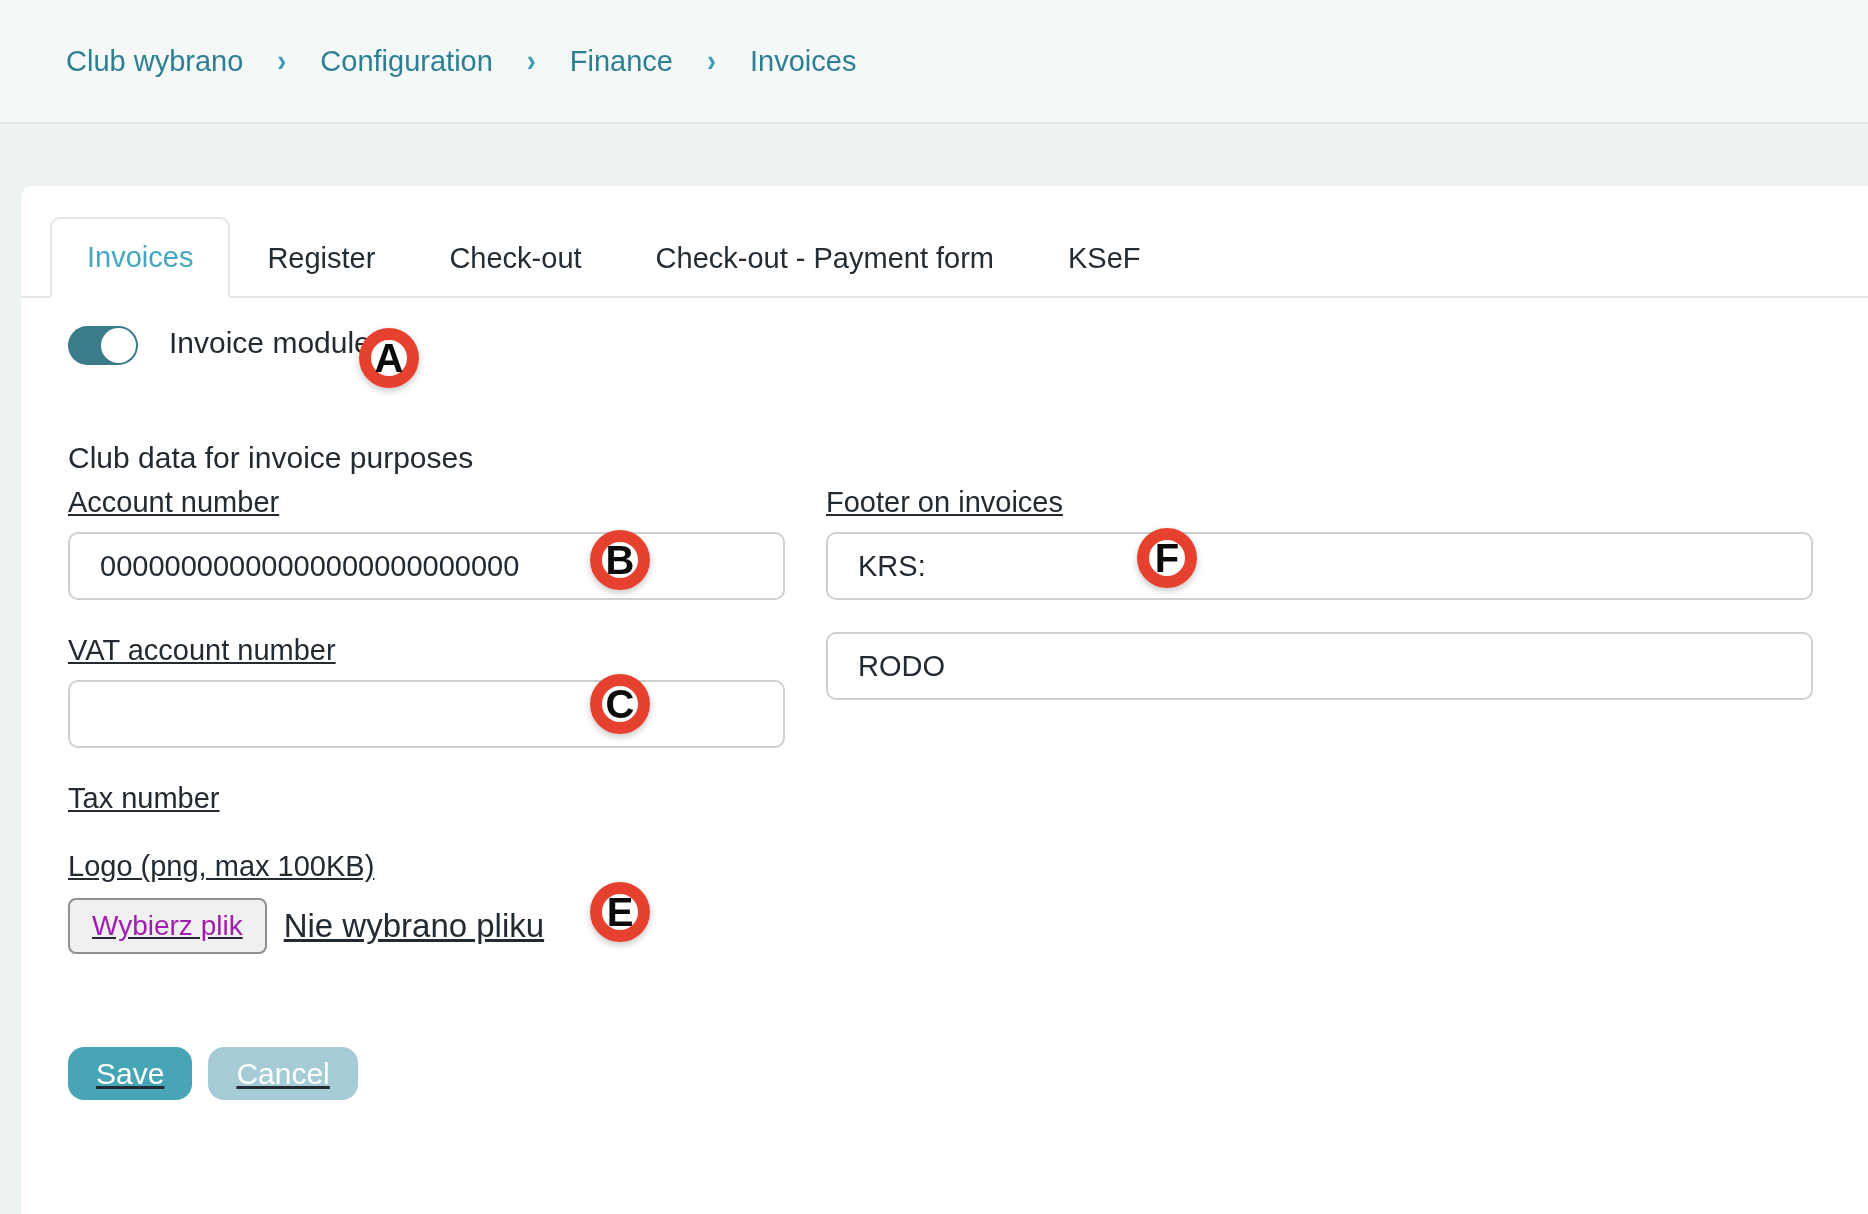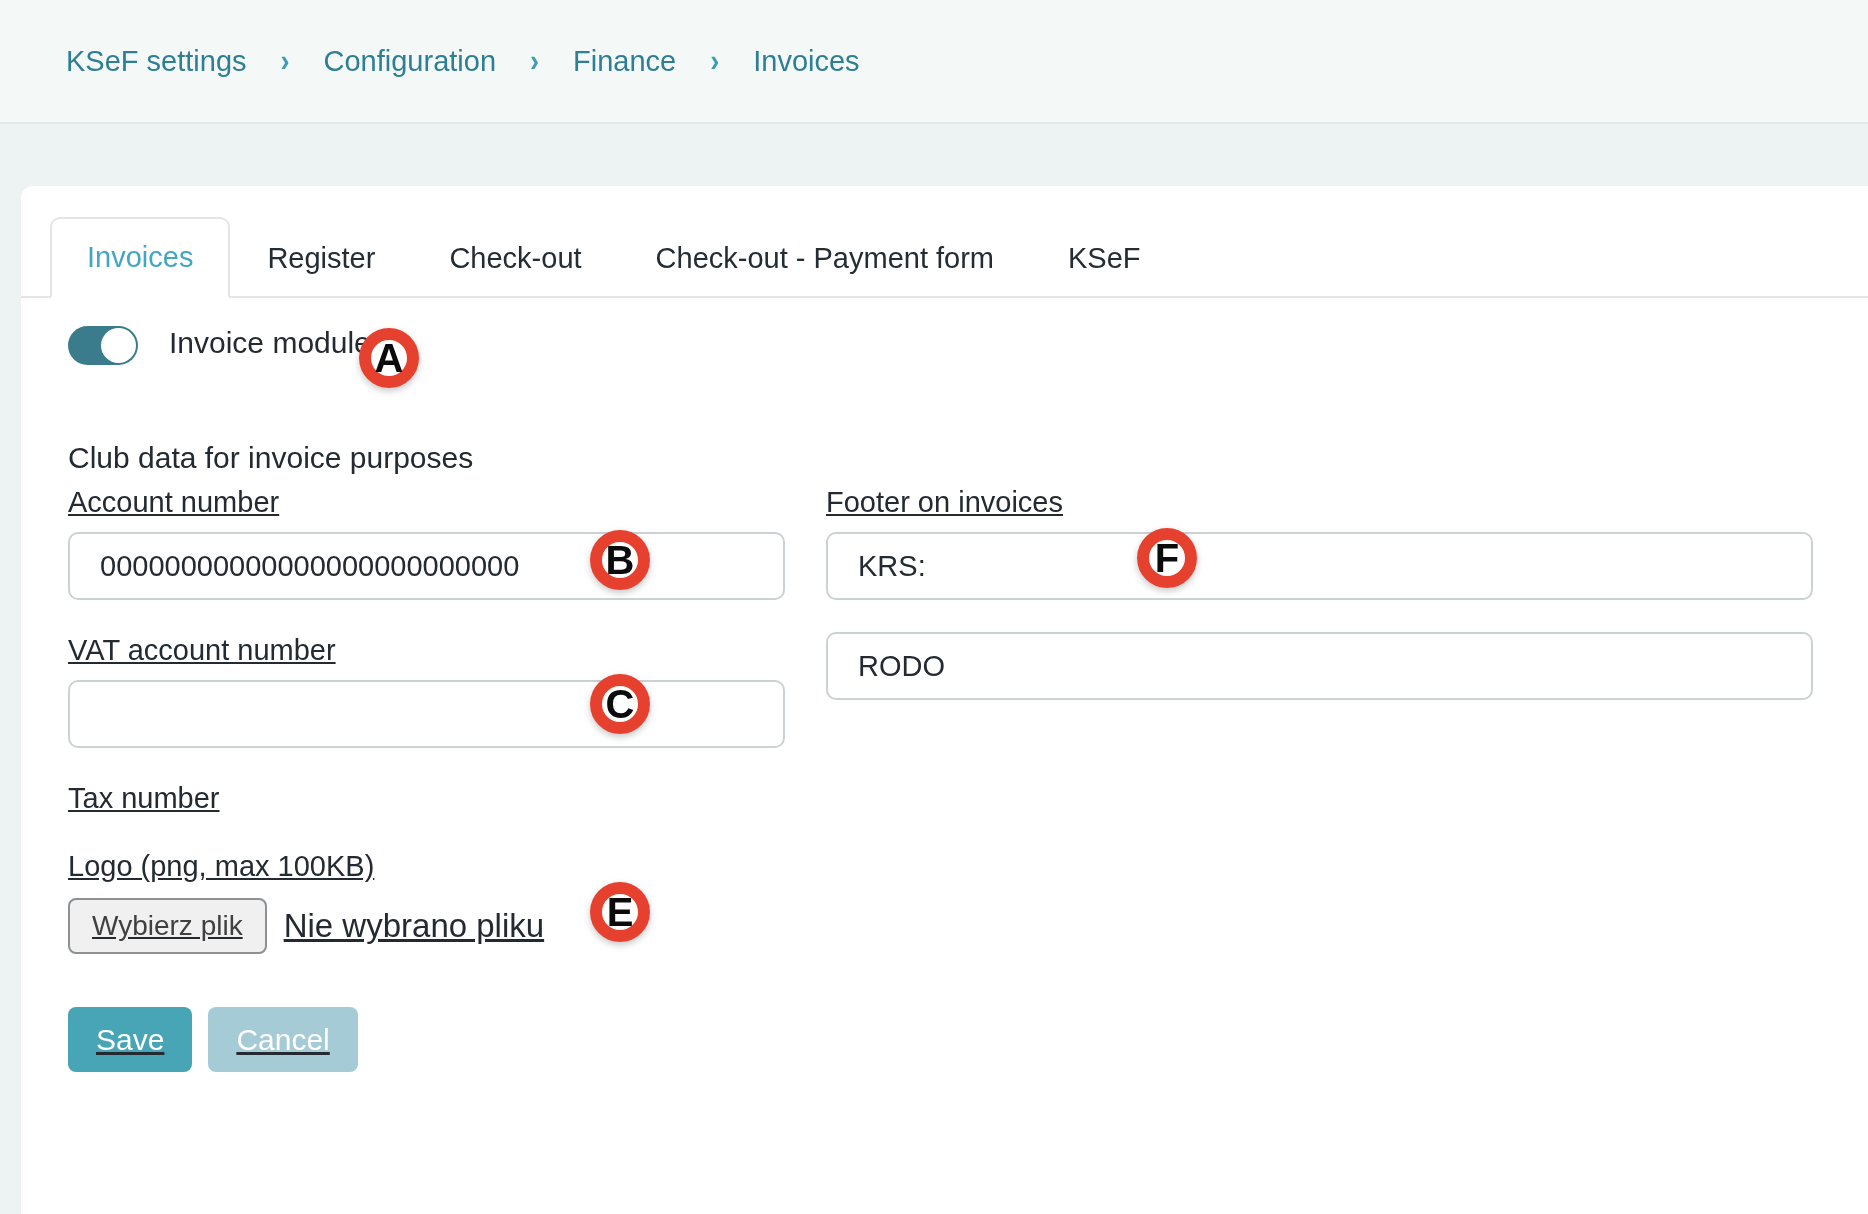--- a/index.html
+++ b/index.html
@@ -127,39 +127,40 @@
     gap: 17px;
     position: relative;
   }
   .file-btn {
     height: 56px;
     padding: 0 22px;
     background: #f0f0f0;
     border: 2px solid #8d9194;
     border-radius: 8px;
     font-size: 28px;
-    color: #404040;
+    color: #a21caf;
     display: flex;
     align-items: center;
     cursor: pointer;
     white-space: nowrap;
   }
   .file-status { font-size: 33px; color: #232a31; }
 
   
   .btn-row { margin-top: 53px; display: flex; gap: 16px; }
   .btn {
-    height: 65px;
+    height: 53px;
     border: none;
-    border-radius: 8px;
+    border-radius: 16px;
     font-family: "Liberation Sans", "DejaVu Sans", sans-serif;
     font-size: 30px;
     color: #ffffff;
     padding: 0 28px;
     cursor: pointer;
+    margin-top: 40px;
   }
   .btn-save { background: #48a5b6; }
   .btn-cancel { background: #a5cbd6; }
 
   
   .annotation {
     position: absolute;
     width: 60px; height: 60px;
     border: 12px solid #e6412e;
     border-radius: 50%;
@@ -175,21 +176,21 @@
     font-weight: bold;
     color: #0b0b0b;
     line-height: 1;
   }
 </style>
 </head>
 <body>
 
 <header class="topbar">
   <nav class="breadcrumb">
-    <a class="crumb">KSeF settings</a>
+    <a class="crumb">Club wybrano</a>
     <span class="crumb-sep">›</span>
     <a class="crumb">Configuration</a>
     <span class="crumb-sep">›</span>
     <a class="crumb">Finance</a>
     <span class="crumb-sep">›</span>
     <a class="crumb">Invoices</a>
   </nav>
 </header>
 
 <main class="card">

